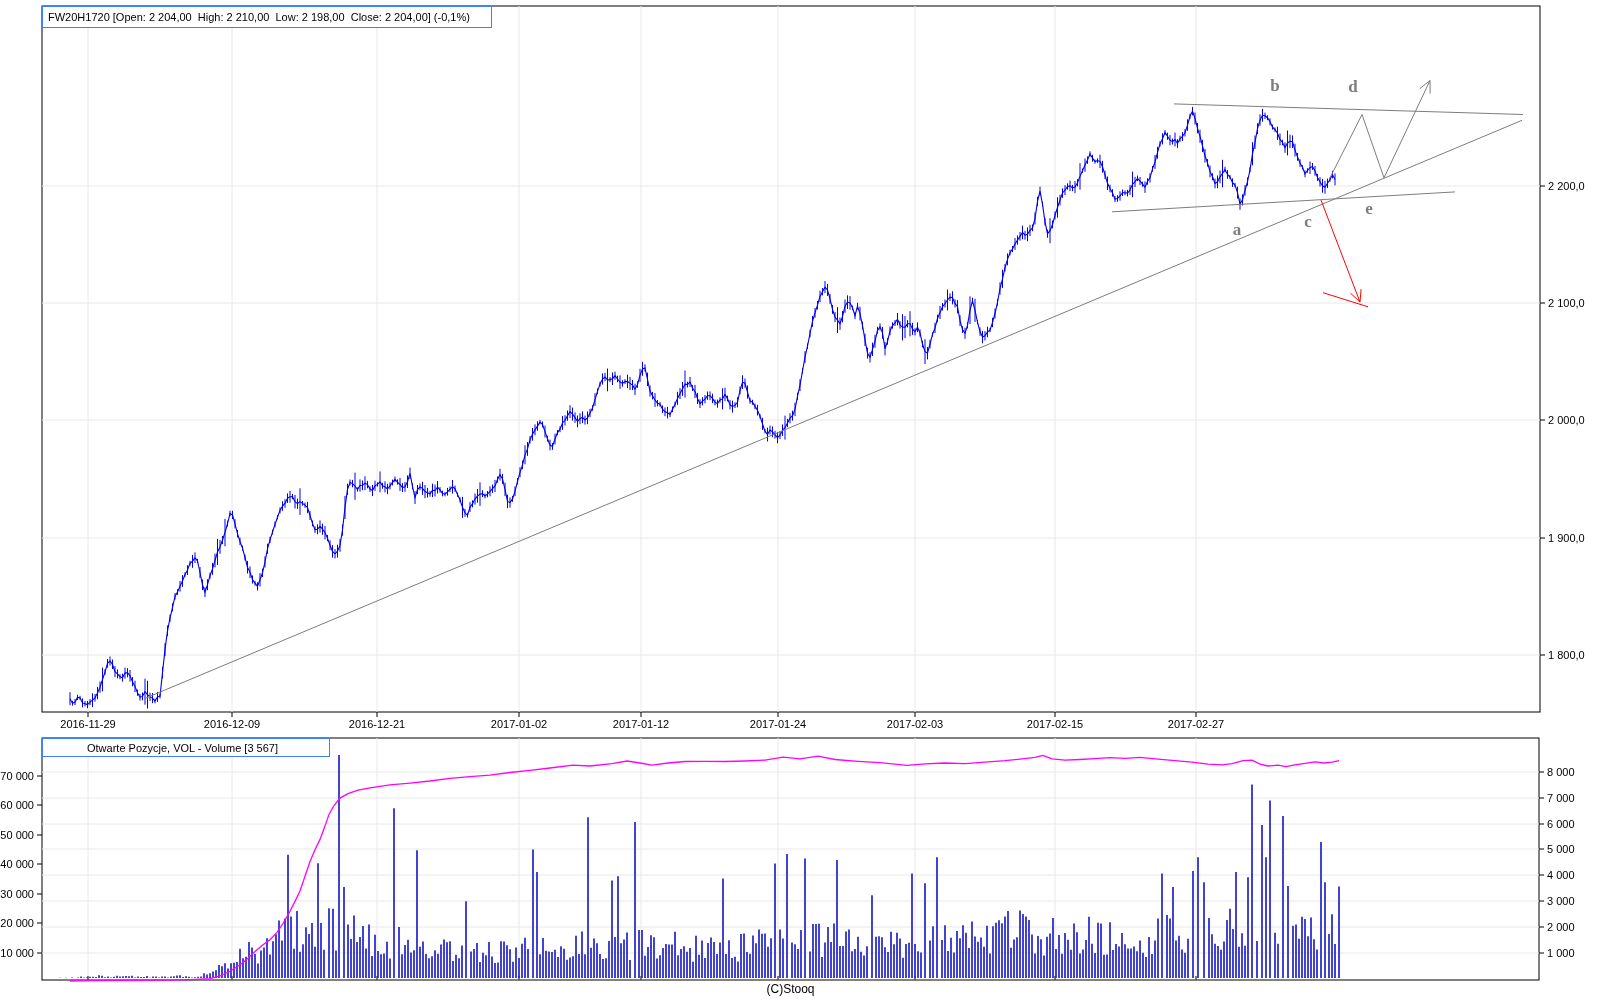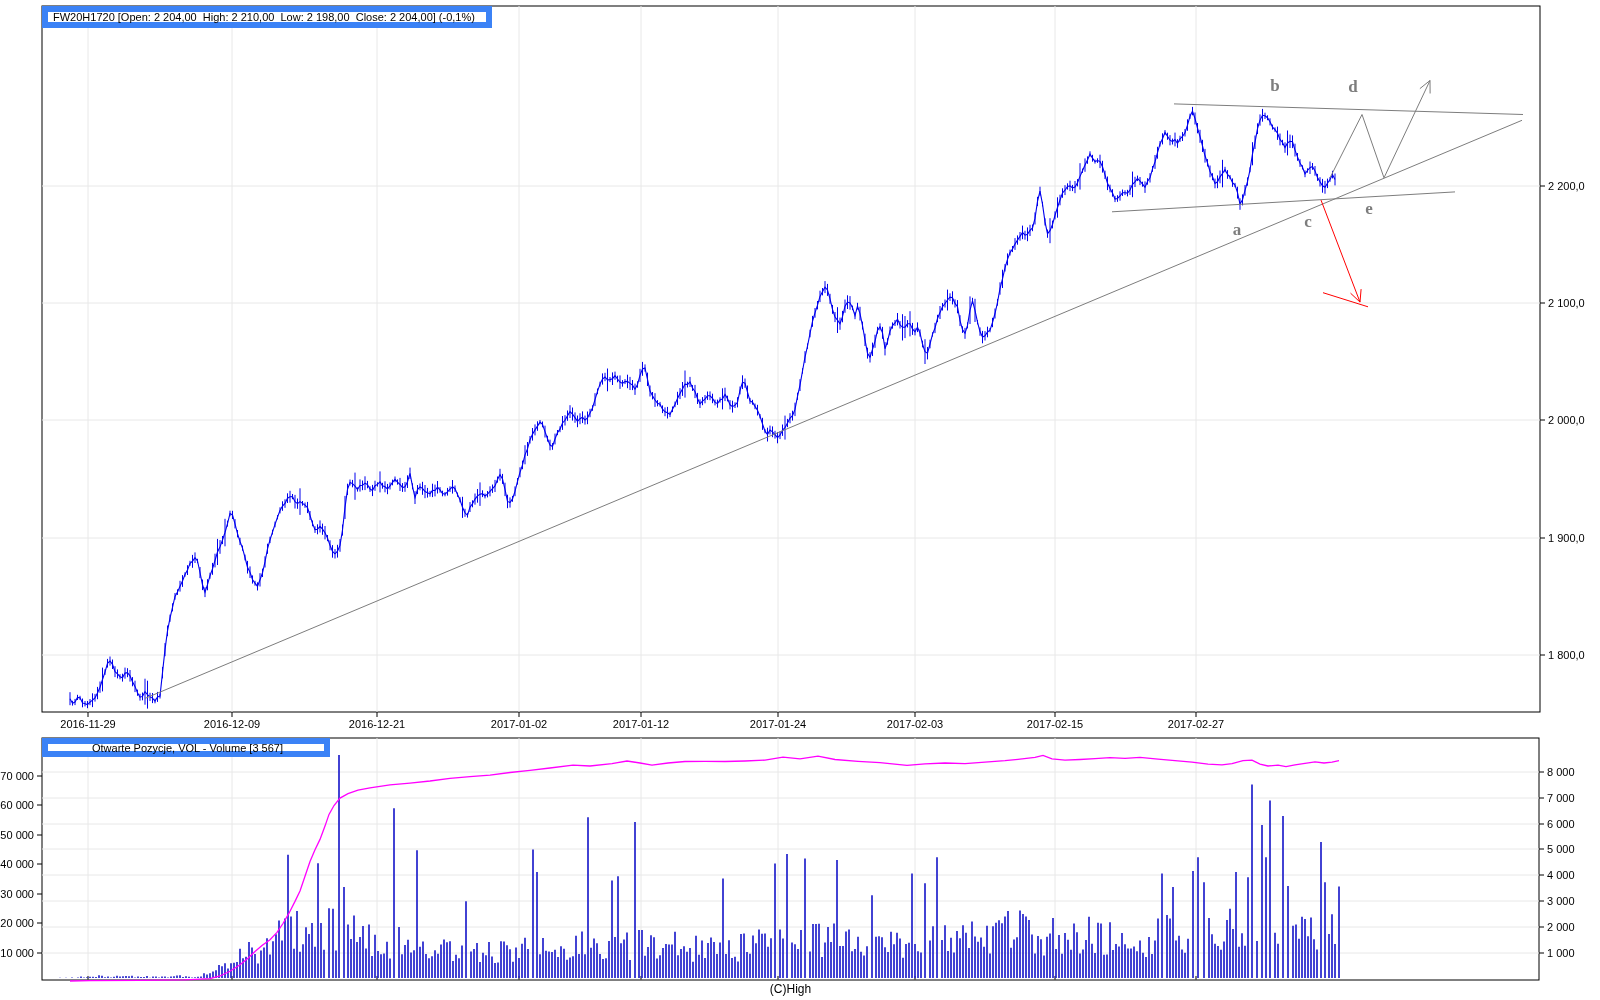--- a/index.html
+++ b/index.html
@@ -1,21 +1,21 @@
 <!DOCTYPE html>
 <html><head>
 <meta charset="utf-8">
 <style>
   html,body{margin:0;padding:0;background:#fff;}
   .canvas{position:relative;width:1600px;height:1000px;background:#fff;overflow:hidden;
           font-family:"Liberation Sans",sans-serif;}
   svg.layer{position:absolute;top:0;left:0;}
   svg text{font-family:"Liberation Sans",sans-serif;font-size:11px;fill:#000;}
   svg text.wave{font-family:"Liberation Serif",serif;font-size:17px;font-weight:bold;fill:#7d7d7d;}
-  .title-box{position:absolute;box-sizing:border-box;border:6px solid #3b82f6;background:#fff;
+  .title-box{position:absolute;box-sizing:border-box;border:1px solid #3b82f6;background:#fff;
              font-size:11px;color:#000;display:flex;align-items:center;padding-left:5px;white-space:pre;}
   .credit{position:absolute;left:42px;width:1497px;top:982px;text-align:center;font-size:12px;color:#000;}
 </style>
 </head>
 <body>
 
 <div class="canvas">
   <svg class="layer" id="chart-svg" width="1600" height="1000">
       <rect x="42" y="6" width="1498" height="706" fill="#ffffff" stroke="#000000" stroke-width="1"></rect>
       <line x1="42" y1="186" x2="1540" y2="186" stroke="#e8e8e8" stroke-width="1"></line>
@@ -140,14 +140,14 @@
     </svg>
 
   <div class="title-box" id="price-title-box" style="left:42px;top:6px;width:450px;height:22px;">
     <span>FW20H1720 [Open: 2 204,00  High: 2 210,00  Low: 2 198,00  Close: 2 204,00] (-0,1%)</span>
   </div>
 
   <div class="title-box" id="volume-title-box" style="left:42px;top:738px;width:288px;height:19px;padding-left:44px;">
     <span>Otwarte Pozycje, VOL - Volume [3 567]</span>
   </div>
 
-  <div class="credit">(C)High</div>
+  <div class="credit">(C)Stooq</div>
 </div>
 
 </body></html>

